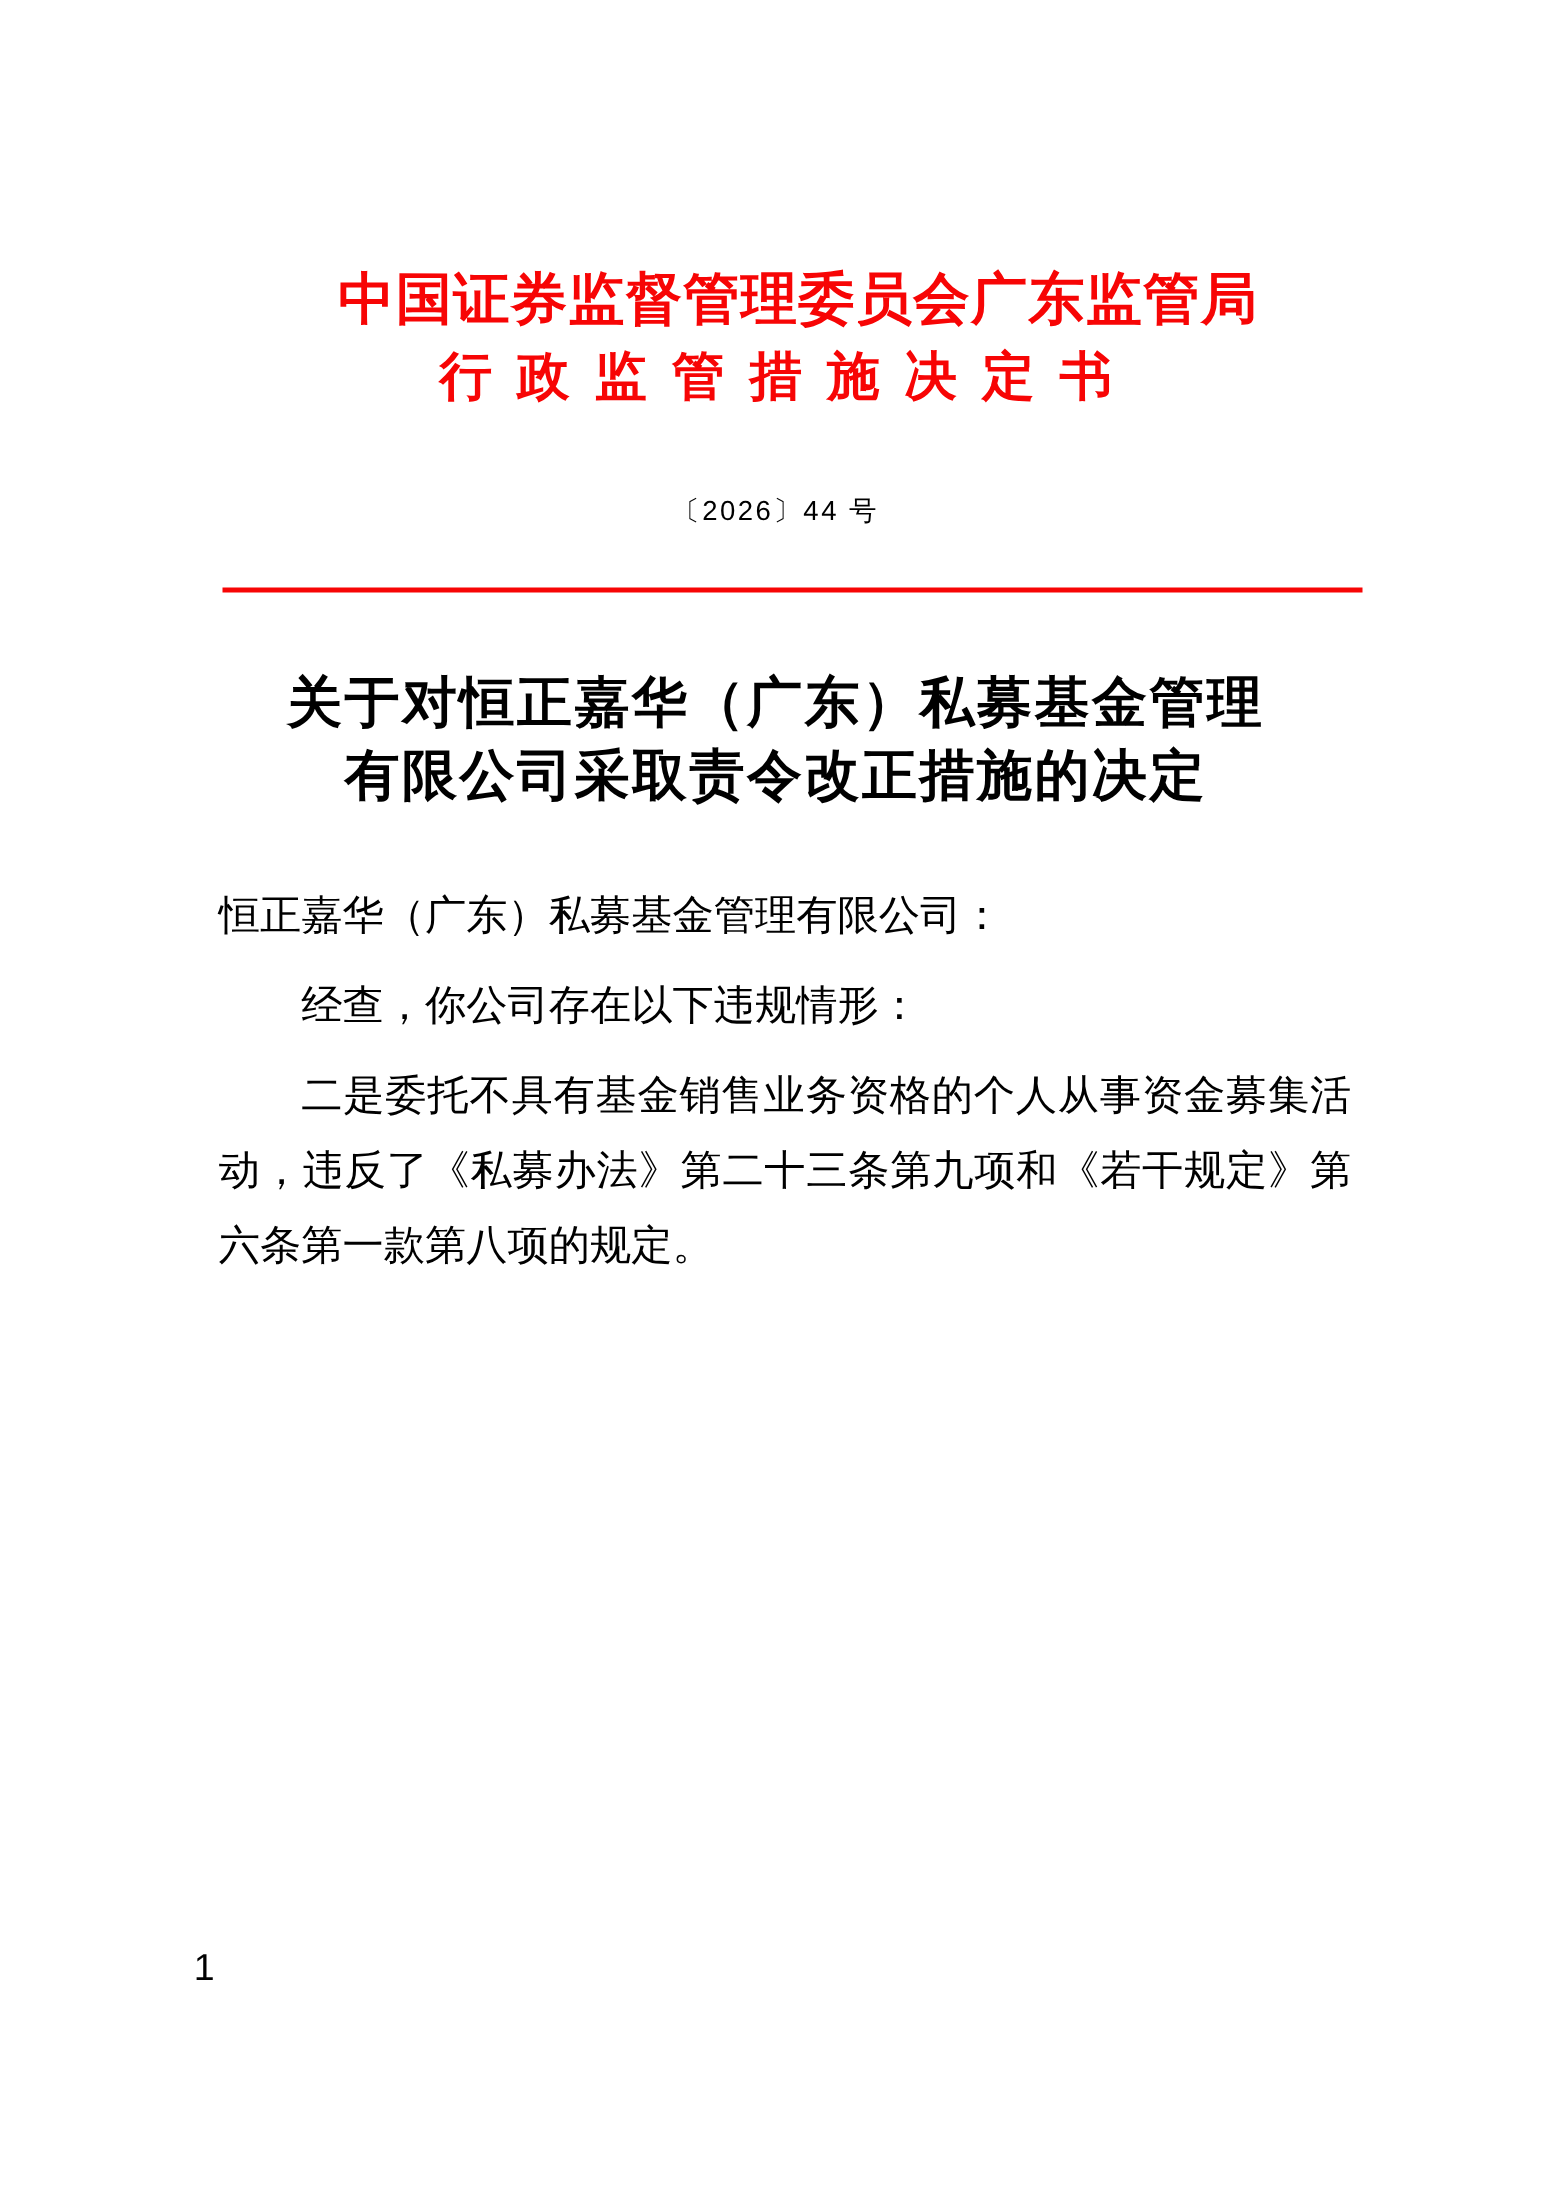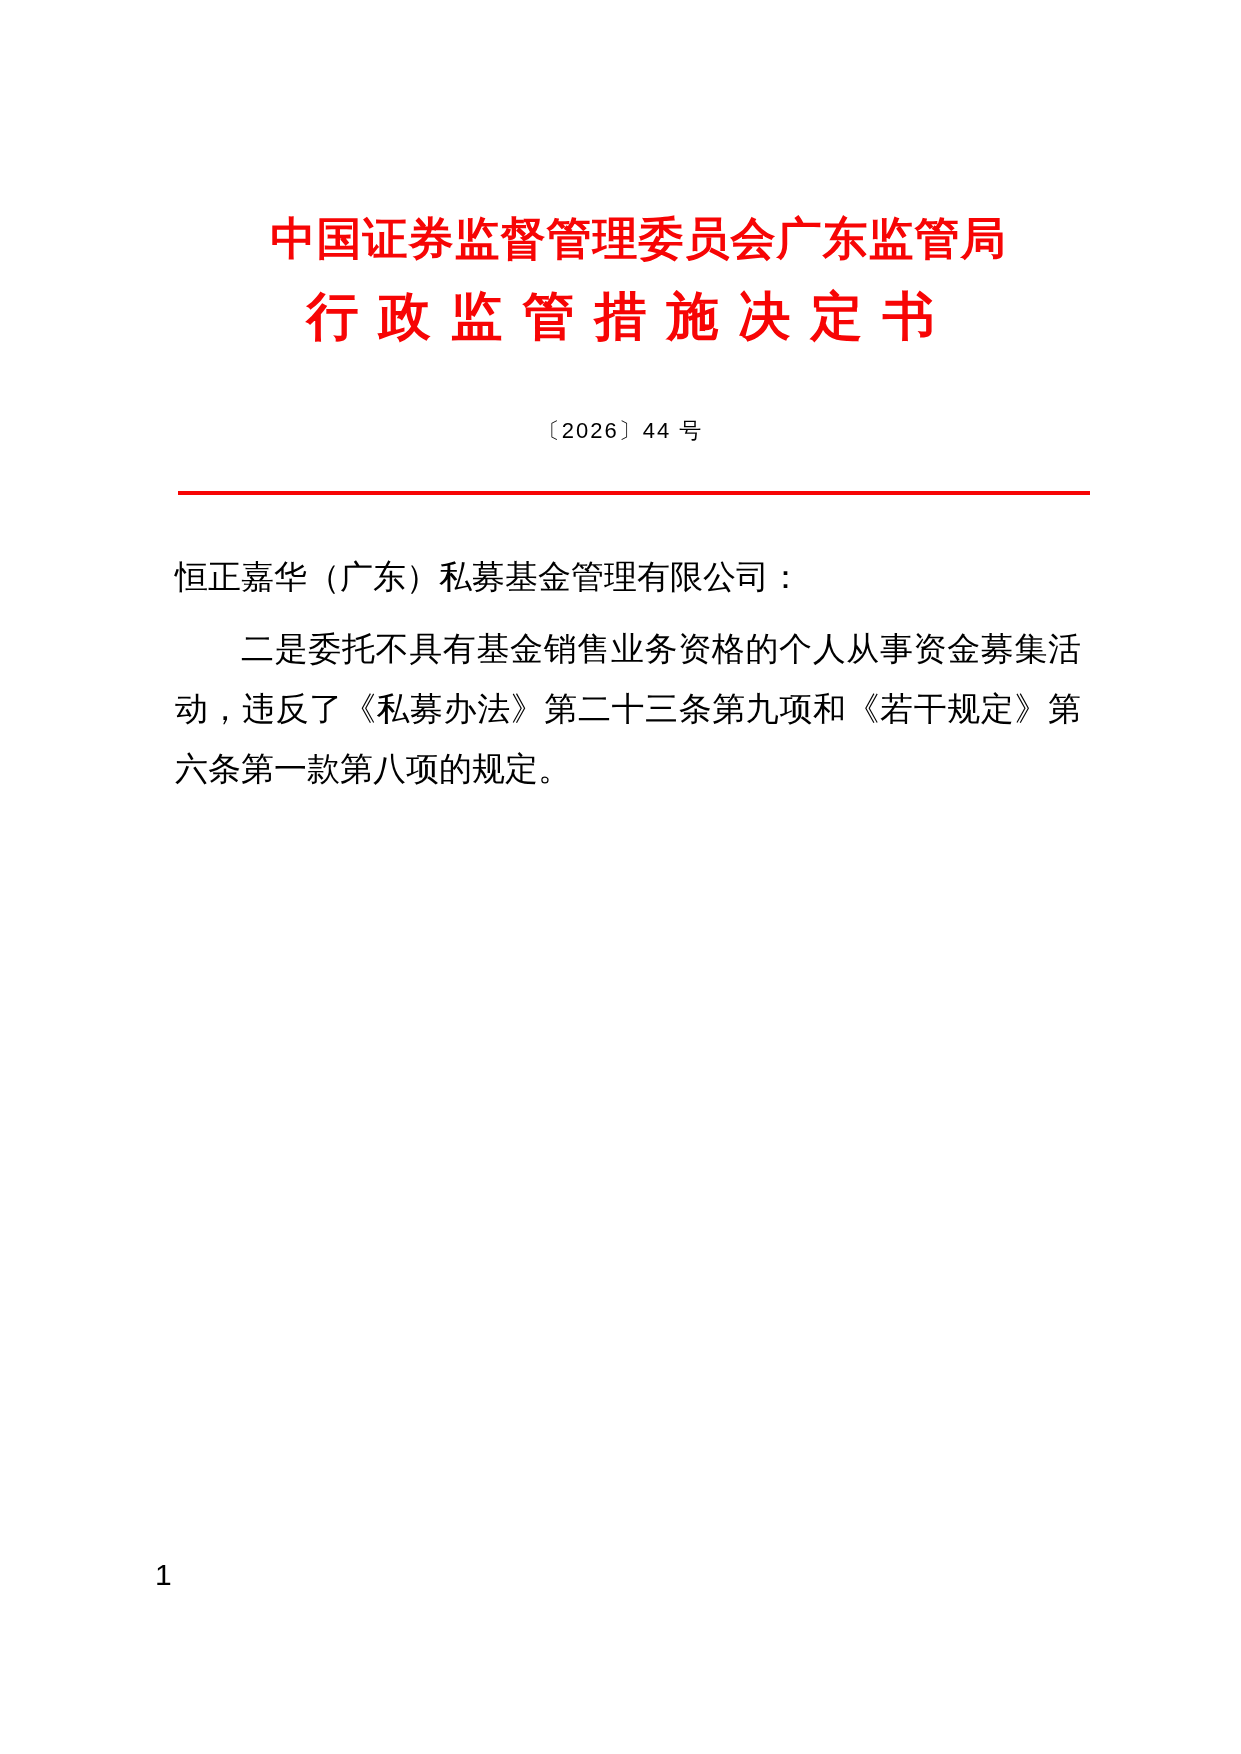--- a/index.html
+++ b/index.html
@@ -23,22 +23,22 @@
     padding-top: 213px;
     font-size: 45px;
     line-height: 1.15;
     font-weight: bold;
     color: var(--red);
     text-align: center;
     letter-spacing: 1px;
     padding-left: 36px;
   }
   .doc-type-line {
-    margin-top: 22px;
-    font-size: 52px;
+    margin-top: 12px;
+    font-size: 42px;
     line-height: 1.15;
     font-weight: bold;
     color: var(--red);
     text-align: center;
     letter-spacing: 20px;
     text-indent: 20px;
   }
   .doc-number {
     margin-top: 70px;
     font-size: 22px;
@@ -89,21 +89,26 @@
 <div class="page">
 
   <div class="org-line">中国证券监督管理委员会广东监管局</div>
 
   <div class="doc-type-line">行政监管措施决定书</div>
 
   <div class="doc-number">〔2026〕44 号</div>
 
   <div class="red-rule"></div>
 
+  <div class="decision-title">
+    <div>关于对恒正嘉华（广东）私募基金管理</div>
+    <div>有限公司采取责令改正措施的决定</div>
+  </div>
 
   <div class="body-text">
     <p>恒正嘉华（广东）私募基金管理有限公司：</p>
+    <p class="indented">经查，你公司存在以下违规情形：</p>
     <p class="indented">二是委托不具有基金销售业务资格的个人从事资金募集活动，违反了《私募办法》第二十三条第九项和《若干规定》第六条第一款第八项的规定。</p>
   </div>
 
   <div class="page-number">1</div>
 
 </div>
 
 </body></html>

